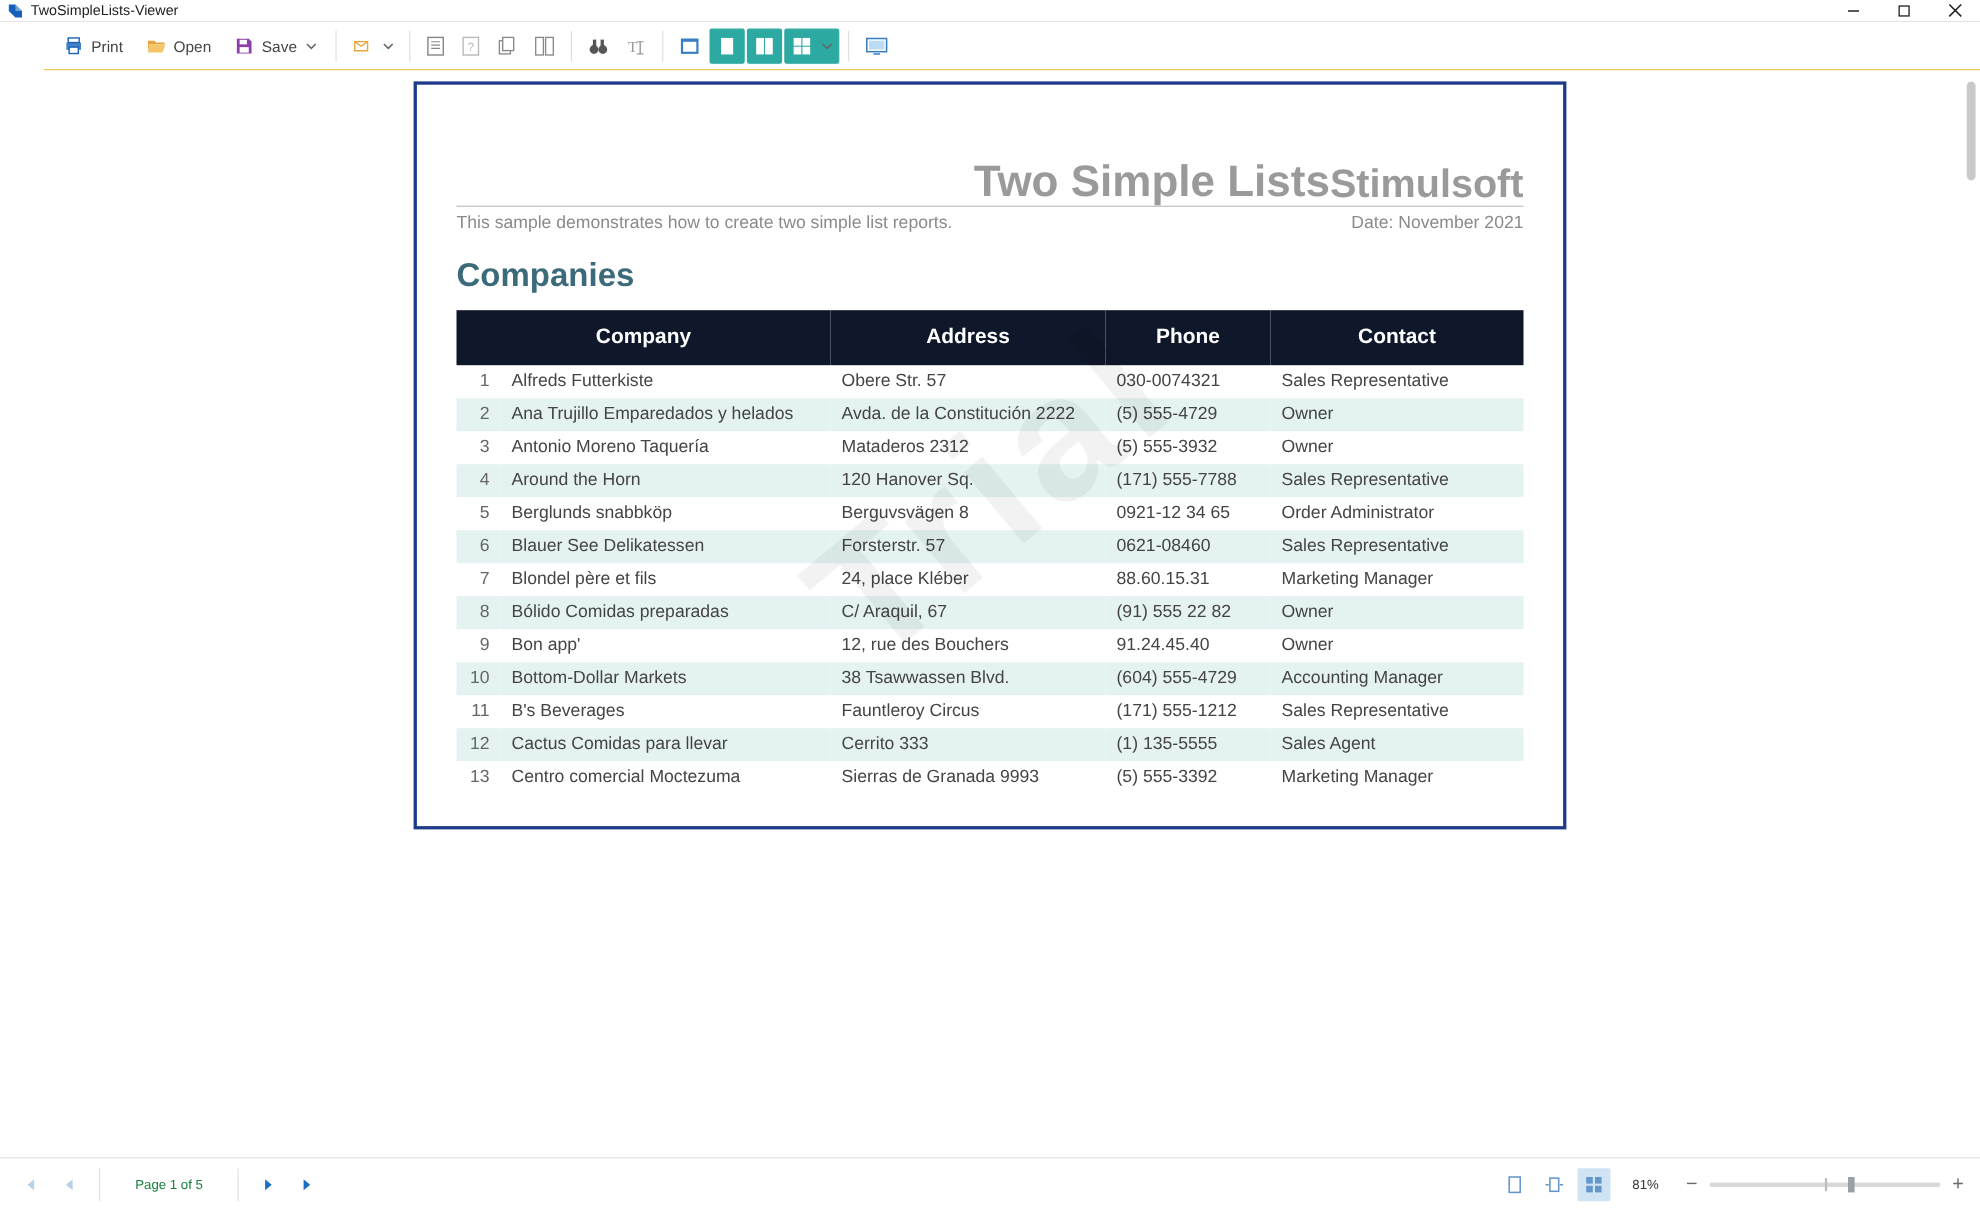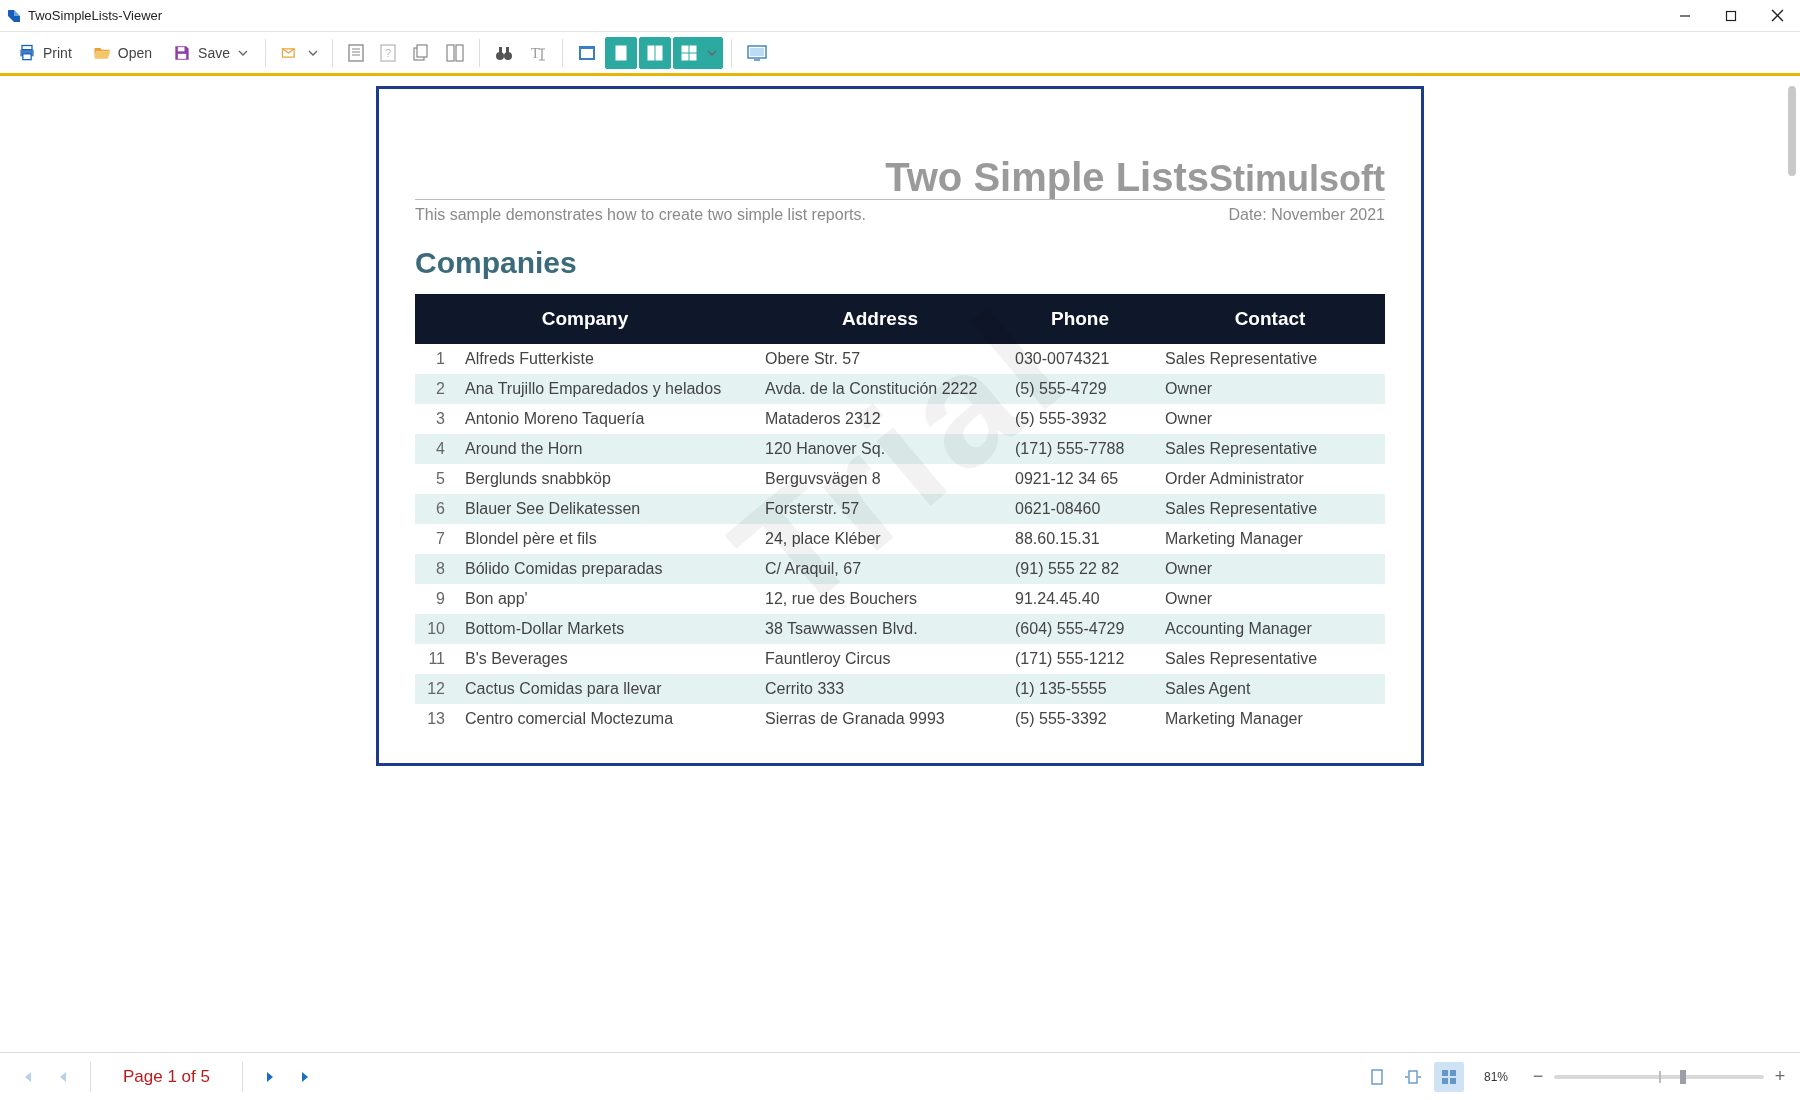--- a/index.html
+++ b/index.html
@@ -1,25 +1,25 @@
 <!DOCTYPE html>
 <html><head>
 <meta charset="utf-8">
 <style>
   * { box-sizing: border-box; }
   html, body { margin:0; padding:0; height:100%; font-family: "Segoe UI", Arial, sans-serif; font-size:14px; color:#333; background:#fff; }
   .window { display:flex; flex-direction:column; height:100vh; }
   
-  .titlebar { display:flex; align-items:center; justify-content:space-between; height:32px; padding:0 0 0 6px; border-bottom:1px solid #e5e5e5;}
+  .titlebar { display:flex; align-items:center; justify-content:space-between; height:20px; padding:0 0 0 6px; border-bottom:1px solid #e5e5e5;}
   .titlebar-left { display:flex; align-items:center; gap:6px; font-size:13px; color:#222;}
   .app-icon { width:16px; height:16px; }
   .titlebar-right { display:flex; }
   .win-btn { width:46px; height:32px; display:flex; align-items:center; justify-content:center; cursor:pointer; }
   
-  .toolbar { display:flex; align-items:center; height:44px; padding:0 8px; border-bottom:3px solid #eab308; gap:2px;}
+  .toolbar { display:flex; align-items:center; height:44px; padding:0 8px; border-bottom:1px solid #eab308; gap:2px;margin-left:40px;}
   .tbtn { display:flex; align-items:center; gap:6px; padding:4px 8px; height:32px; cursor:pointer; border:1px solid transparent; border-radius:2px; color:#444;}
   .tbtn.icon-only { padding:4px 5px; }
   .tbtn.active { background:#2ca9a1; border-color:#2ca9a1; color:#fff;}
   .tbtn.active svg { stroke:#fff; fill:#fff; }
   .tsep { width:1px; height:28px; background:#ddd; margin:0 6px;}
   .chev { margin-left:2px; }
   
   .content { flex:1; position:relative; overflow:hidden; background:#fff;}
   .page-wrap { position:absolute; left:50%; transform:translateX(-50%); top:10px; width:1048px; }
   .page { background:#fff; border:3px solid #1e3a8a; padding:22px 36px 0 36px; height:680px; overflow:hidden; position:relative;}
@@ -34,21 +34,21 @@
   table.data td { padding:6px 10px 6px 10px;}
   table.data tbody tr:nth-child(even) td { background:#e4f3f2;}
   .col-num { width:40px; text-align:right; padding-right:12px; color:#666;}
   
   .vscroll { position:absolute; right:4px; top:10px; width:8px; height:90px; background:#c9c9c9; border-radius:4px;}
   
   .bottombar { height:48px; border-top:1px solid #dcdcdc; display:flex; align-items:center; justify-content:space-between; padding:0 10px;}
   .nav-left { display:flex; align-items:center; gap:2px;}
   .nav-btn { width:34px; height:34px; display:flex; align-items:center; justify-content:center; cursor:pointer; border-radius:2px; color:#1a6fc4;}
   .nav-btn.disabled { color:#b8d1ea; cursor:default;}
-  .page-indicator { font-size:17px; color:#b91c1c; padding:0 22px; }
+  .page-indicator { font-size:12px; color:#15803d; padding:0 22px; }
   .vsep { width:1px; height:30px; background:#ddd; margin:0 8px;}
   .nav-right { display:flex; align-items:center; gap:6px;}
   .zmode { width:30px; height:30px; display:flex; align-items:center; justify-content:center; cursor:pointer; border-radius:2px;}
   .zmode.active { background:#cfe3f4;}
   .zoom-label { font-size:12px; color:#333; padding:0 14px;}
   .zoom-slider { display:flex; align-items:center; gap:6px;}
   .slider-track { width:210px; height:4px; background:#d9d9d9; position:relative; border-radius:2px;}
   .slider-tick { position:absolute; top:-4px; width:2px; height:12px; background:#bcbcbc; left:50%;}
   .slider-thumb { position:absolute; top:-5px; width:6px; height:14px; background:#9aa0a6; left:60%;}
   .zoom-pm { width:20px; height:20px; display:flex; align-items:center; justify-content:center; color:#6a6a6a; font-size:18px; cursor:pointer;}

